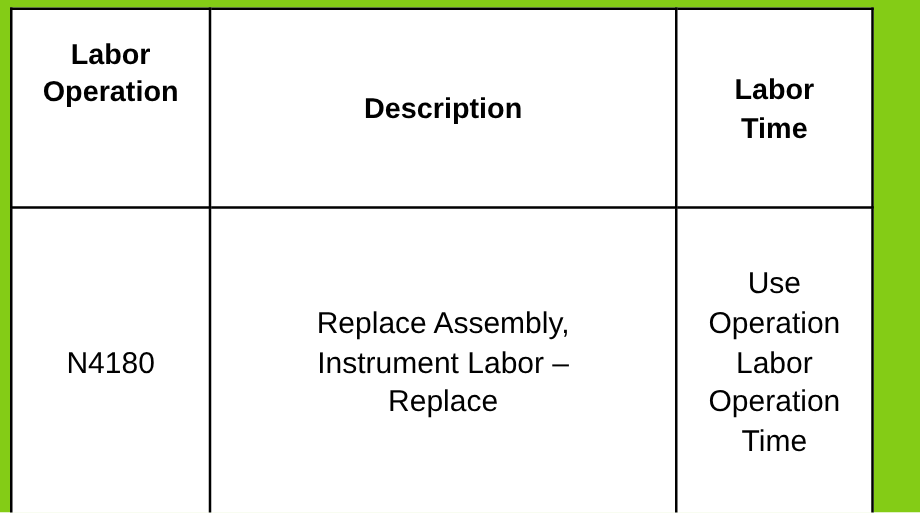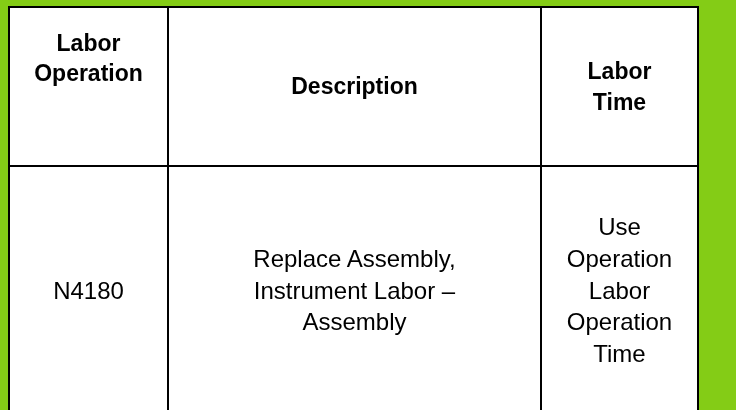--- a/index.html
+++ b/index.html
@@ -89,21 +89,21 @@
       </tr>
     </thead>
     <tbody>
       <tr>
         <td class="cell-op">
           <span class="line">N4180</span>
         </td>
         <td class="cell-desc">
           <span class="line">Replace Assembly,</span>
           <span class="line">Instrument Labor –</span>
-          <span class="line">Assembly</span>
+          <span class="line">Replace</span>
         </td>
         <td class="cell-time">
           <span class="line">Use</span>
           <span class="line">Operation</span>
           <span class="line">Labor</span>
           <span class="line">Operation</span>
           <span class="line">Time</span>
         </td>
       </tr>
 

